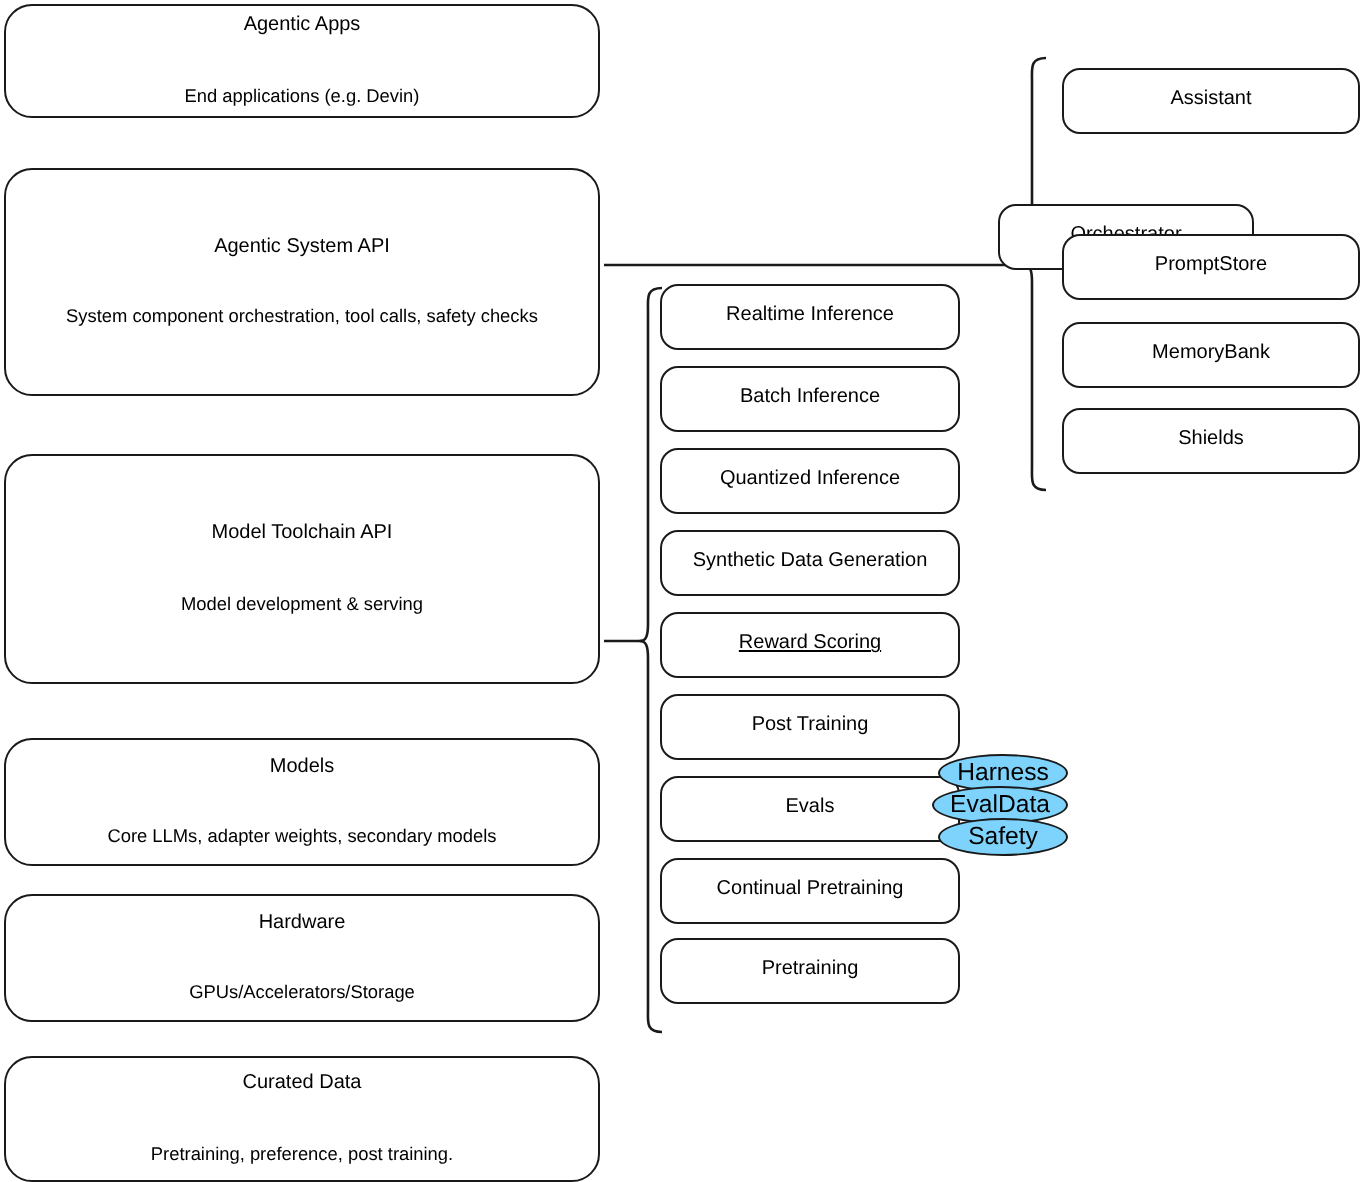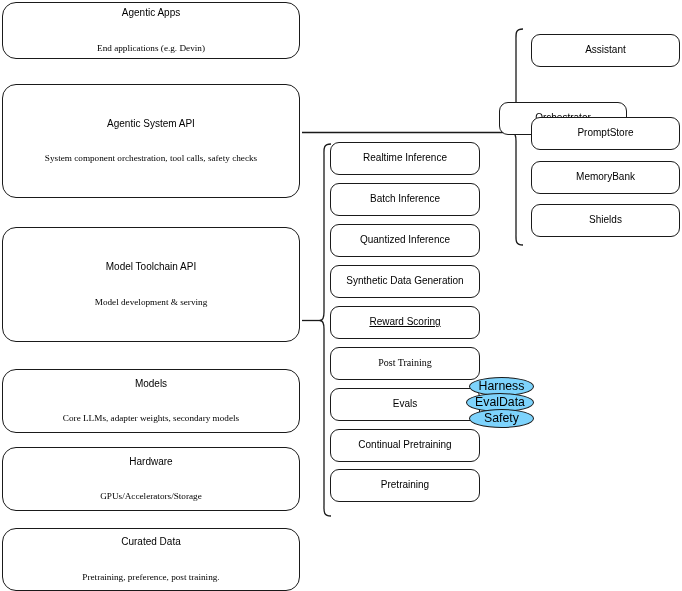--- a/index.html
+++ b/index.html
@@ -42,21 +42,20 @@
   .layer .title {
     font-size: 10px;
     color: #000;
     white-space: nowrap;
   }
   .layer .subtitle {
     font-size: 9.2px;
     color: #000;
     margin-top: 23px;
     white-space: nowrap;
-    font-family: Liberation Serif, serif;
   }
   
   .cap {
     border-radius: 9px;
     font-size: 10px;
     white-space: nowrap;
   }
   
   .pill {
     position: absolute;
@@ -147,21 +146,21 @@
   <div class="node cap" style="left:330px; top:142px; width:150px; height:33px;">Realtime Inference</div>
 
   <div class="node cap" style="left:330px; top:183px; width:150px; height:33px;">Batch Inference</div>
 
   <div class="node cap" style="left:330px; top:265px; width:150px; height:33px;">Synthetic Data Generation</div>
 
   <div class="node cap" style="left:330px; top:224px; width:150px; height:33px;">Quantized Inference</div>
 
   <div class="node cap" style="left:330px; top:306px; width:150px; height:33px;text-decoration:underline;">Reward Scoring</div>
 
-  <div class="node cap" style="left:330px; top:347px; width:150px; height:33px;font-family:Liberation Serif, serif;">Post Training</div>
+  <div class="node cap" style="left:330px; top:347px; width:150px; height:33px;">Post Training</div>
 
   <div class="node cap" style="left:330px; top:388px; width:150px; height:33px;">Evals</div>
 
   <div class="node cap" style="left:330px; top:429px; width:150px; height:33px;">Continual Pretraining</div>
 
   <div class="node cap" style="left:330px; top:469px; width:150px; height:33px;">Pretraining</div>
 
   <div class="pill" style="left:469px; top:377px; width:65px; height:19px;">Harness</div>
 
   <div class="pill" style="left:466px; top:393px; width:68px; height:19px;">EvalData</div>

